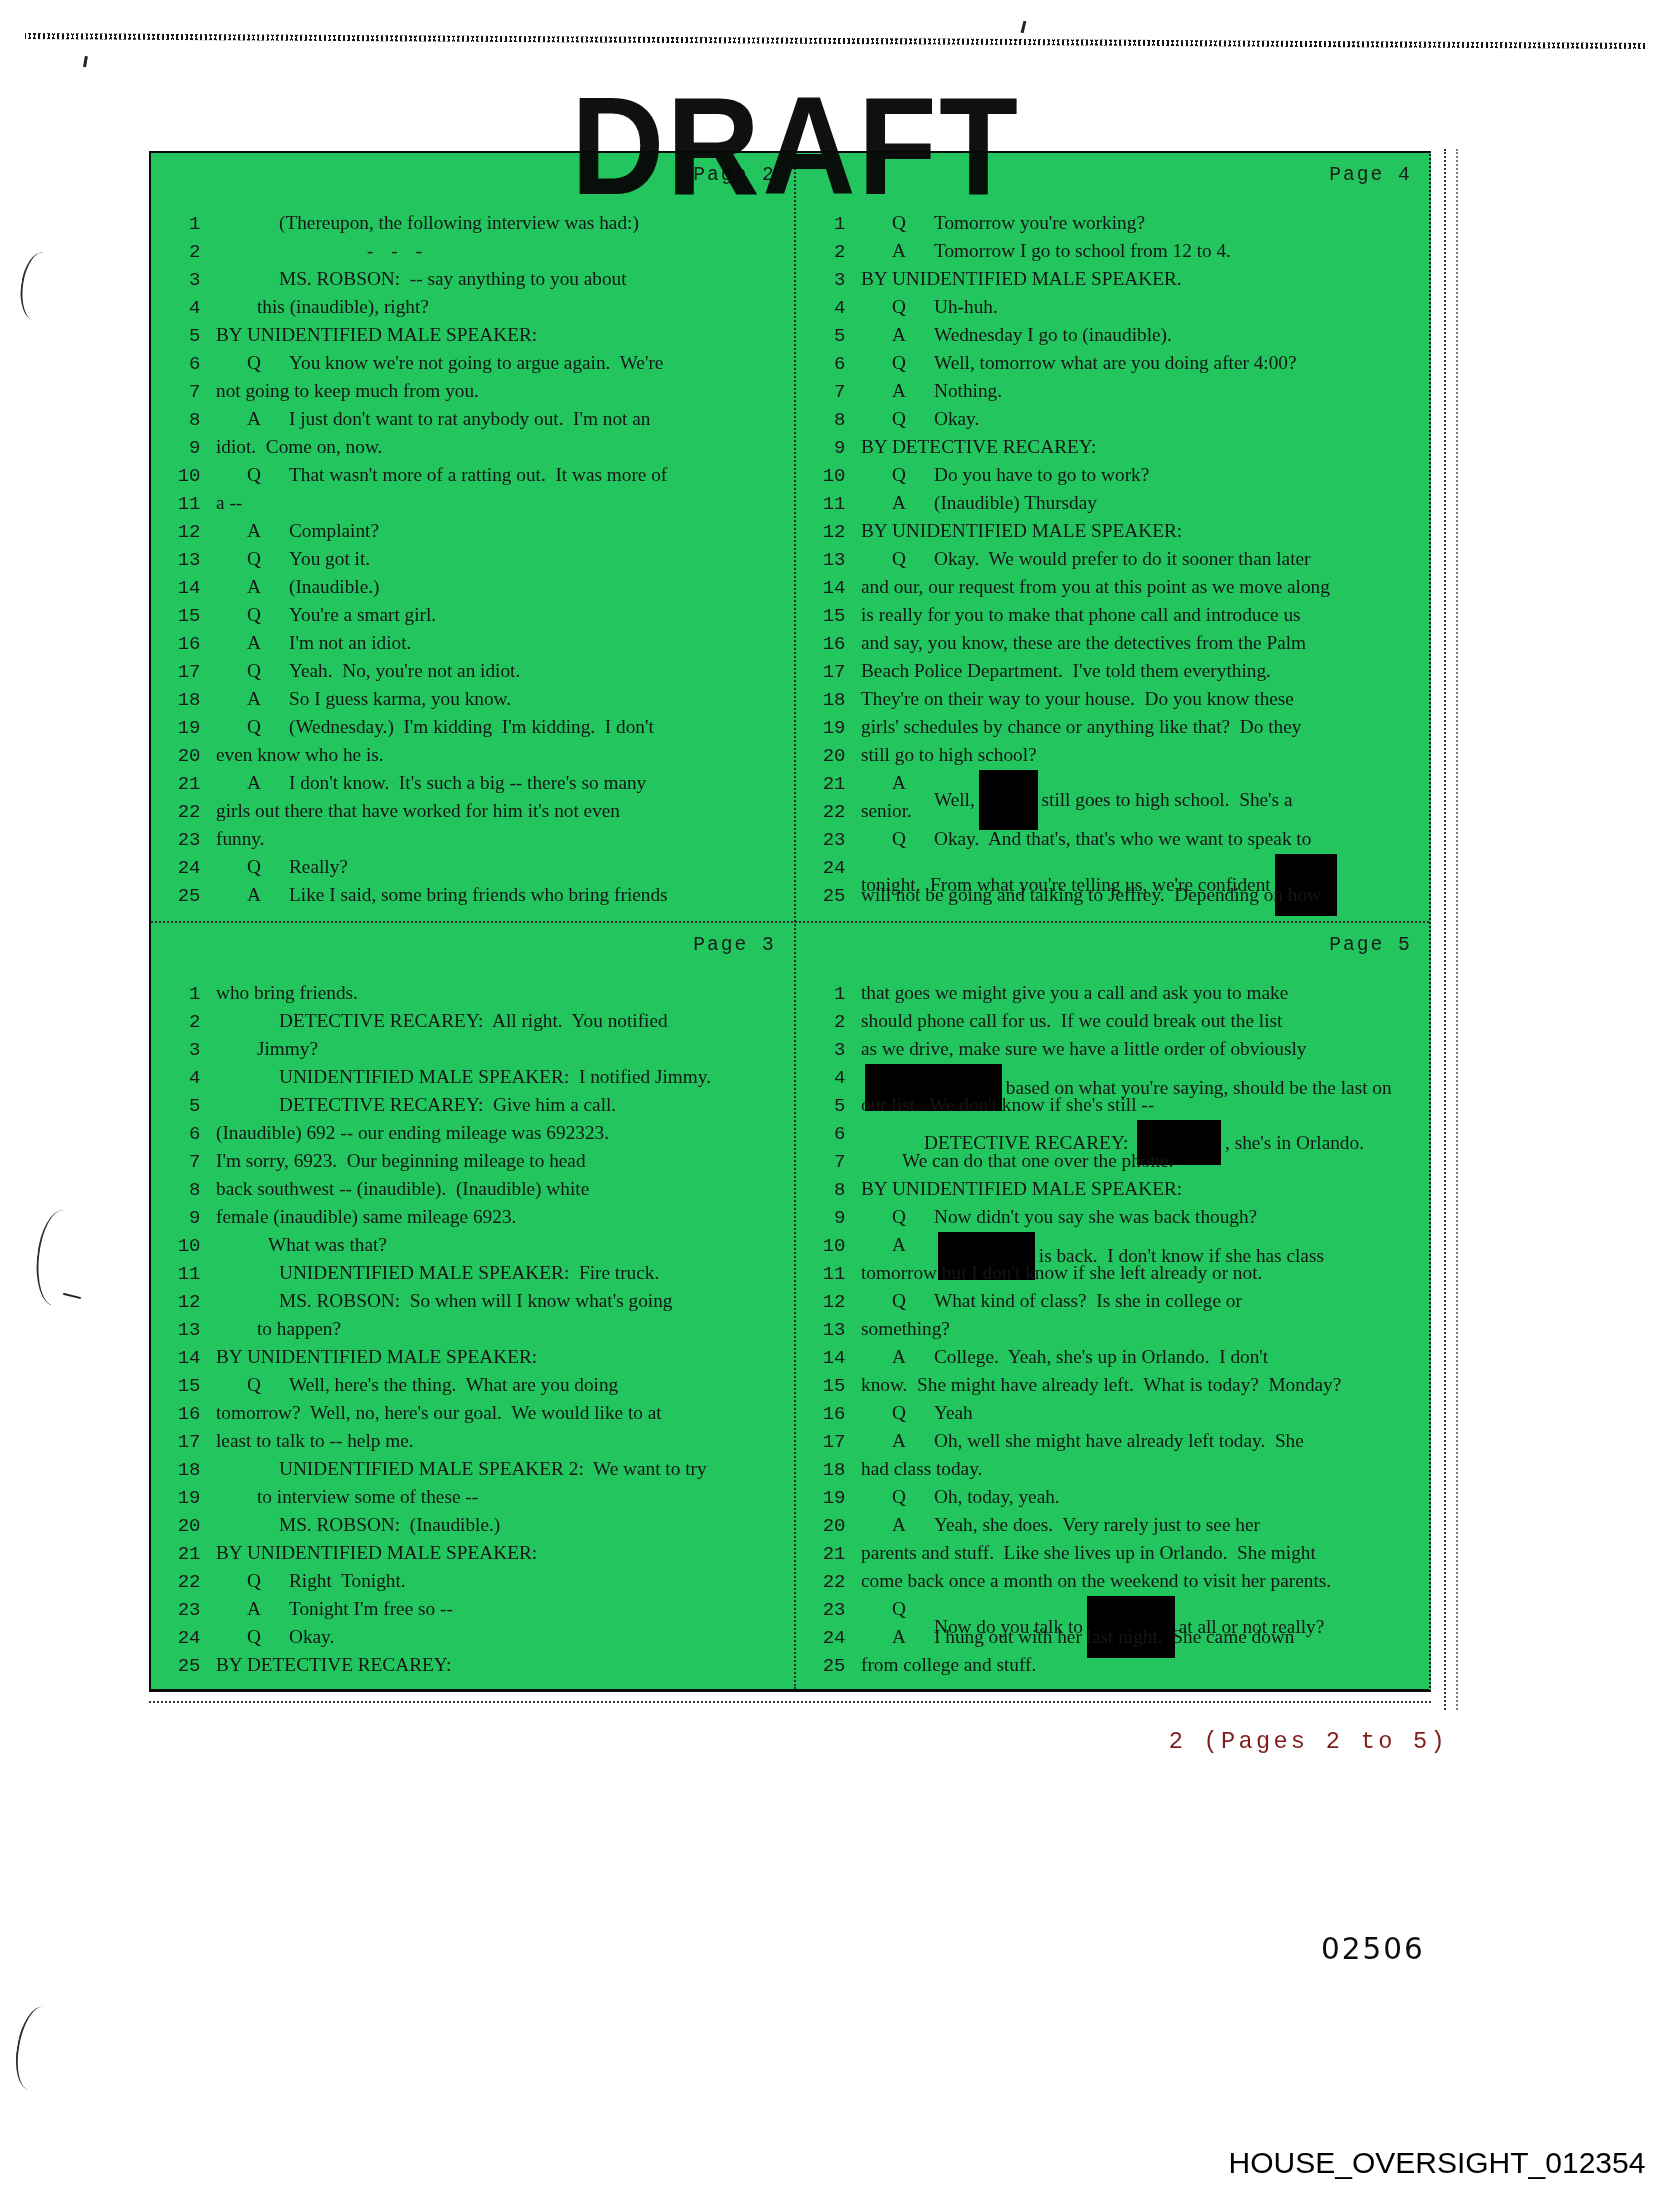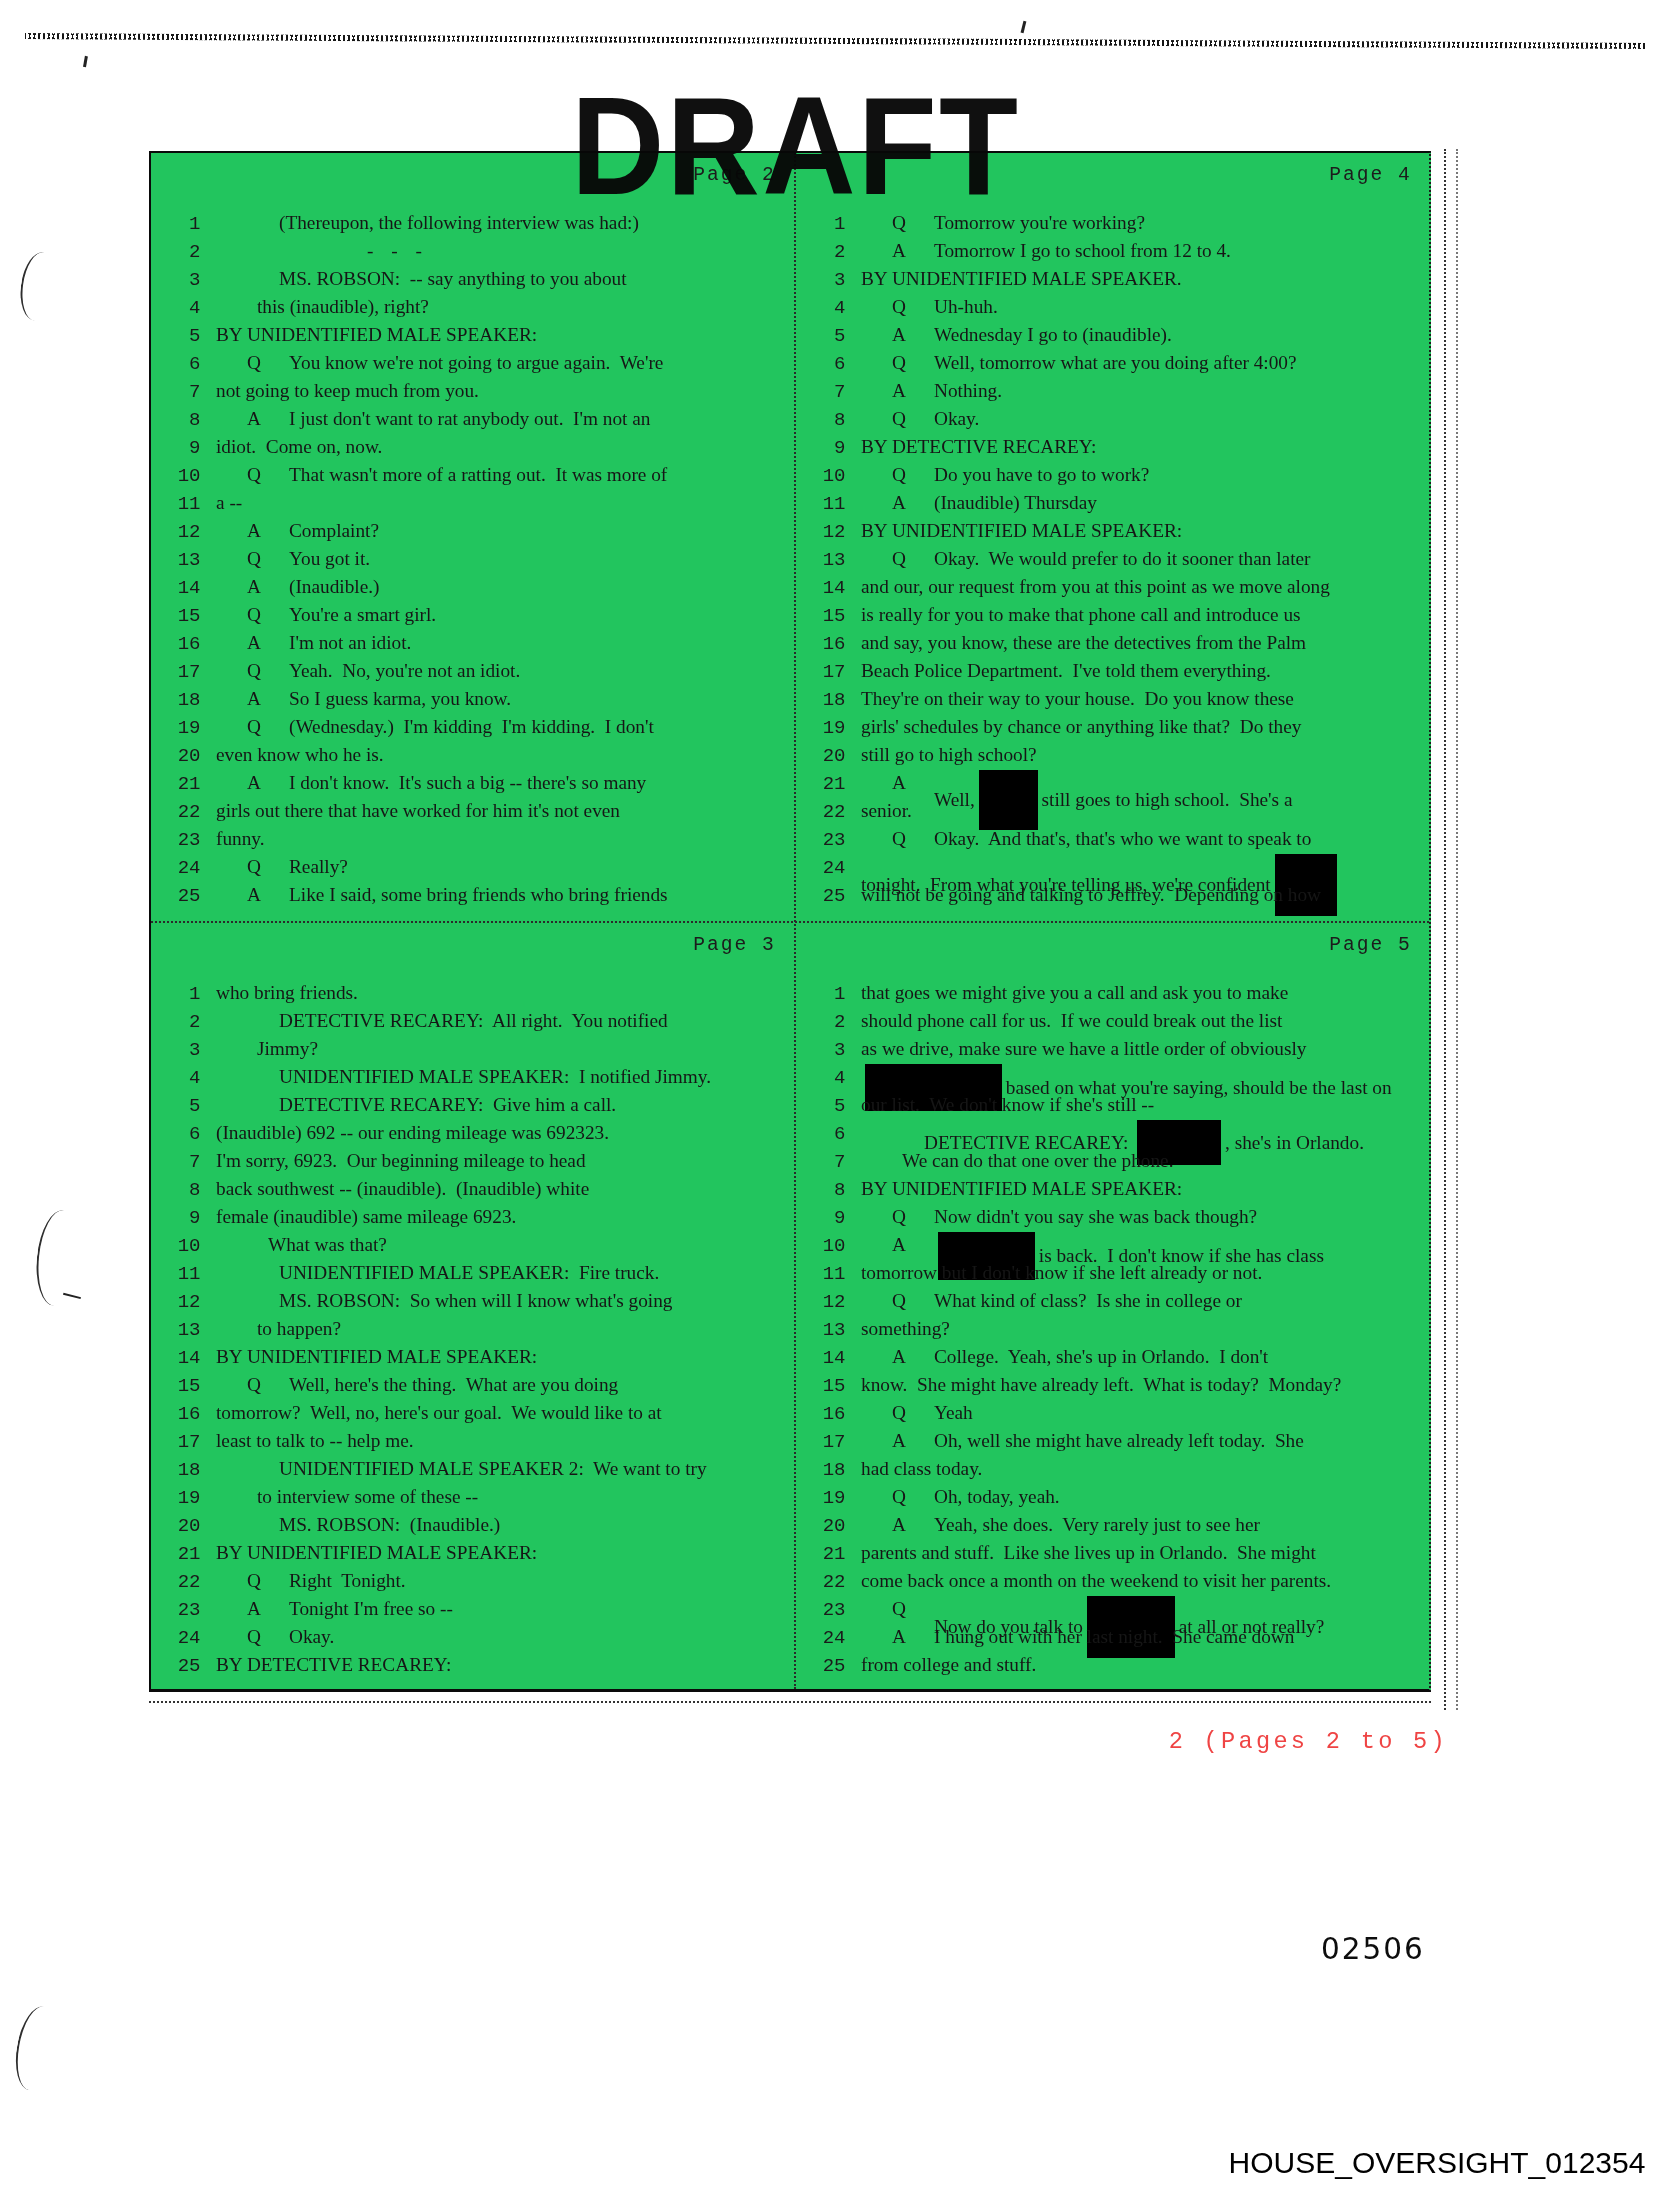--- a/index.html
+++ b/index.html
@@ -58,21 +58,21 @@
   }
   
   .draft{
     position:absolute;left:571px;top:84px;z-index:6;
     font-family:"Liberation Sans", sans-serif;font-weight:700;
     font-size:154px;line-height:139px;letter-spacing:2.6px;color:#070707;
     transform:scale(0.84,0.9);transform-origin:top left;opacity:0.96;
   }
   .footer-pageinfo{
     position:absolute;right:221px;top:1728px;
-    font-family:"Liberation Mono", monospace;font-size:23.6px;letter-spacing:3.3px;color:#ef4444;
+    font-family:"Liberation Mono", monospace;font-size:23.6px;letter-spacing:3.3px;color:#7f1d1d;
   }
   .stamp-number{
     position:absolute;left:1321px;top:1932px;
     font-family:"DejaVu Sans", sans-serif;font-size:29.5px;letter-spacing:2px;color:#0d0d0d;text-align:right;
   }
   .bates{
     position:absolute;right:23.6px;top:2146px;
     font-family:"Liberation Sans", sans-serif;font-size:30px;color:#000;text-align:right;
   }
 </style>

